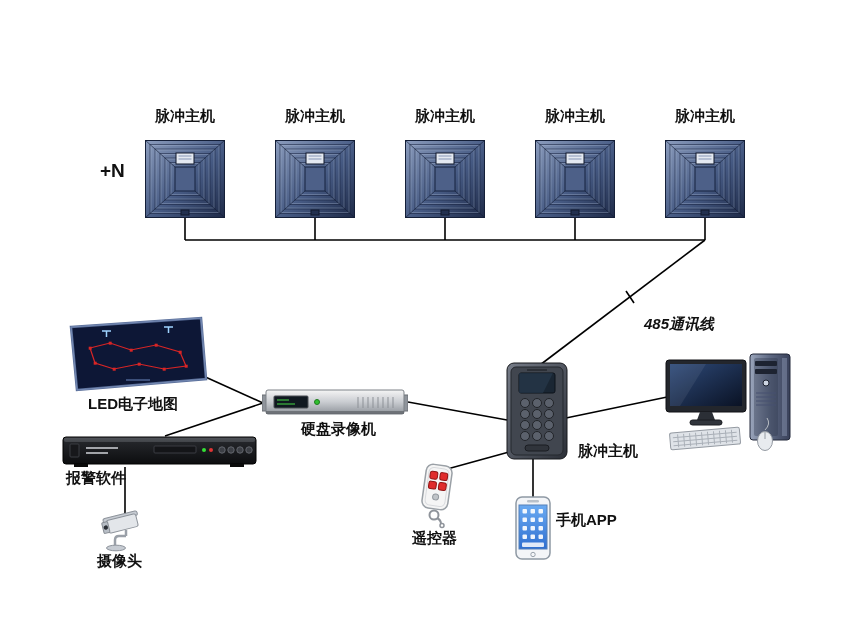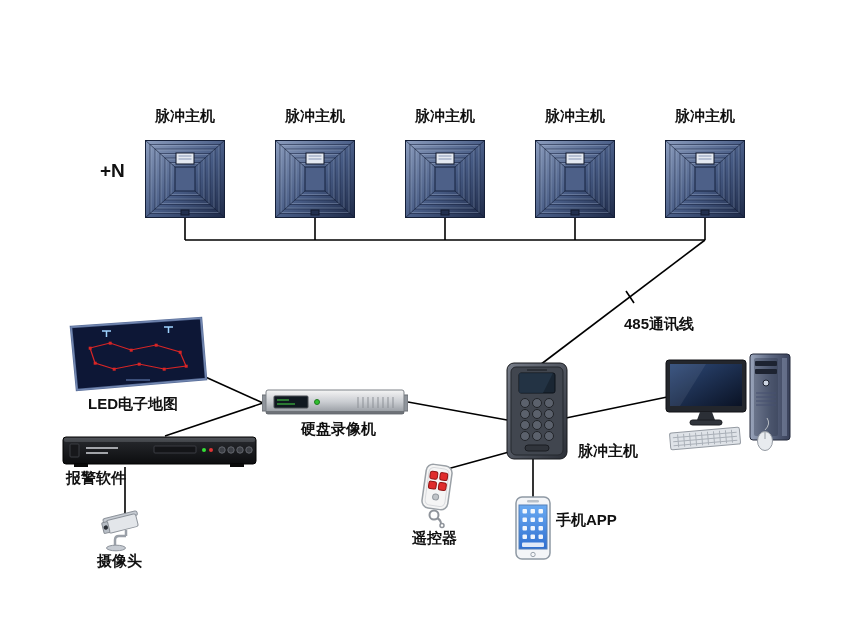--- a/index.html
+++ b/index.html
@@ -15,21 +15,21 @@
     position:absolute; z-index:3; font-size:15px; font-weight:600;
     color:#111; white-space:nowrap;
   }
   .title {
     position:absolute; left:0; top:36px; width:100%; text-align:center;
     font-size:25px; font-weight:700; color: var(--title-color, #e60000);
     letter-spacing:1px; z-index:3;
   }
   .host-lbl { width:80px; text-align:center; top:107px; }
   .n-lbl { left:100px; top:160px; font-size:19px; font-weight:700; }
-  .bus-lbl { left:624px; top:315px; }
+  .bus-lbl { left:644px; top:315px;font-style:italic; }
   .remote-btn { fill: var(--remote-button, #e02c2c); }
   .led-trace { stroke: var(--led-trace, #e03030); }
   .led-dot { fill: var(--led-trace, #e03030); }
 </style>
 </head>
 <body>
 
 <div class="stage">
 
   <svg class="wires" width="850" height="638">

